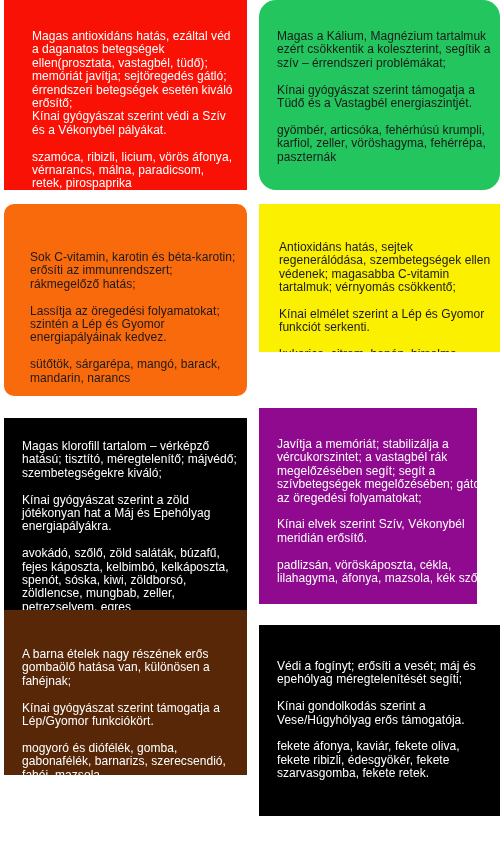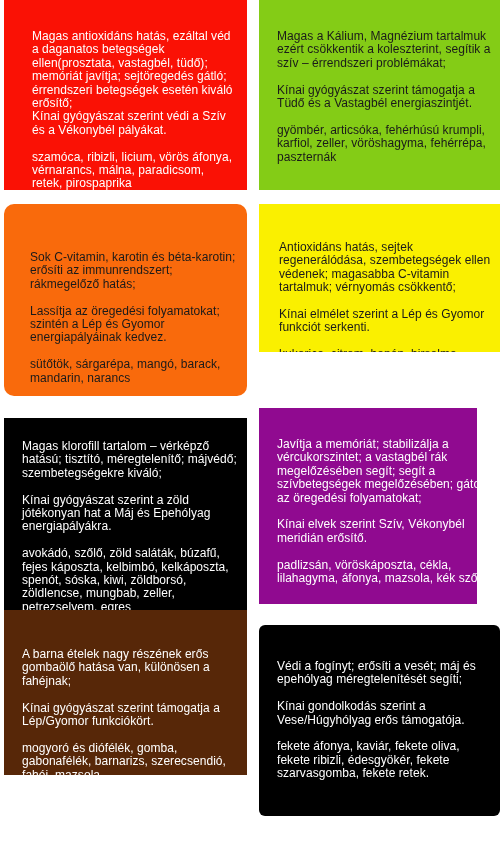--- a/index.html
+++ b/index.html
@@ -98,21 +98,21 @@
 
 <div id="color-grid">
 
   <div class="panel red" style="background-color: rgb(250, 17, 5); color: rgb(255, 255, 255);">
     <div class="panel-text">Magas antioxidáns hatás, ezáltal véd a daganatos betegségek ellen(prosztata, vastagbél, tüdő); memóriát javítja; sejtöregedés gátló; érrendszeri betegségek esetén kiváló erősítő;
 Kínai gyógyászat szerint védi a Szív és a Vékonybél pályákat.
 
 szamóca, ribizli, licium, vörös áfonya, vérnarancs, málna, paradicsom, retek, pirospaprika</div>
   </div>
 
-  <div class="panel peach" style="background-color: #84cc16; color: rgb(26, 26, 26);">
+  <div class="panel peach" style="background-color: #22c55e; color: rgb(26, 26, 26); border-radius: 17px;">
     <div class="panel-text">Magas a Kálium, Magnézium tartalmuk ezért csökkentik a koleszterint, segítik a szív – érrendszeri problémákat;
 
  Kínai gyógyászat szerint támogatja a Tüdő és a Vastagbél energiaszintjét.
 
 gyömbér, articsóka, fehérhúsú krumpli, karfiol, zeller, vöröshagyma, fehérrépa, paszternák</div>
   </div>
 
   <div class="panel orange" style="background-color: rgb(249, 106, 12); color: rgb(26, 26, 26); border-radius: 10px;">
     <div class="panel-text">Sok C-vitamin, karotin és béta-karotin; erősíti az immunrendszert; rákmegelőző hatás;
 
@@ -147,21 +147,21 @@
   </div>
 
   <div class="panel brown" style="background-color: rgb(87, 39, 8); color: rgb(255, 255, 255);">
     <div class="panel-text">A barna ételek nagy részének erős gombaölő hatása van, különösen a fahéjnak;
 
 Kínai gyógyászat szerint támogatja a Lép/Gyomor funkciókört.
 
 mogyoró és diófélék, gomba, gabonafélék, barnarizs, szerecsendió, fahéj, mazsola.</div>
   </div>
 
-  <div class="panel black" style="background-color: rgb(0, 0, 0); color: rgb(255, 255, 255); border-radius: 6px;">
+  <div class="panel black" style="background-color: rgb(0, 0, 0); color: rgb(255, 255, 255);">
     <div class="panel-text">Védi a fogínyt; erősíti a vesét; máj és epehólyag méregtelenítését segíti;
 
 Kínai gondolkodás szerint a Vese/Húgyhólyag erős támogatója.
 
 fekete áfonya, kaviár, fekete oliva, fekete ribizli, édesgyökér, fekete szarvasgomba, fekete retek.</div>
   </div>
 
 </div>
 
 </body></html>

